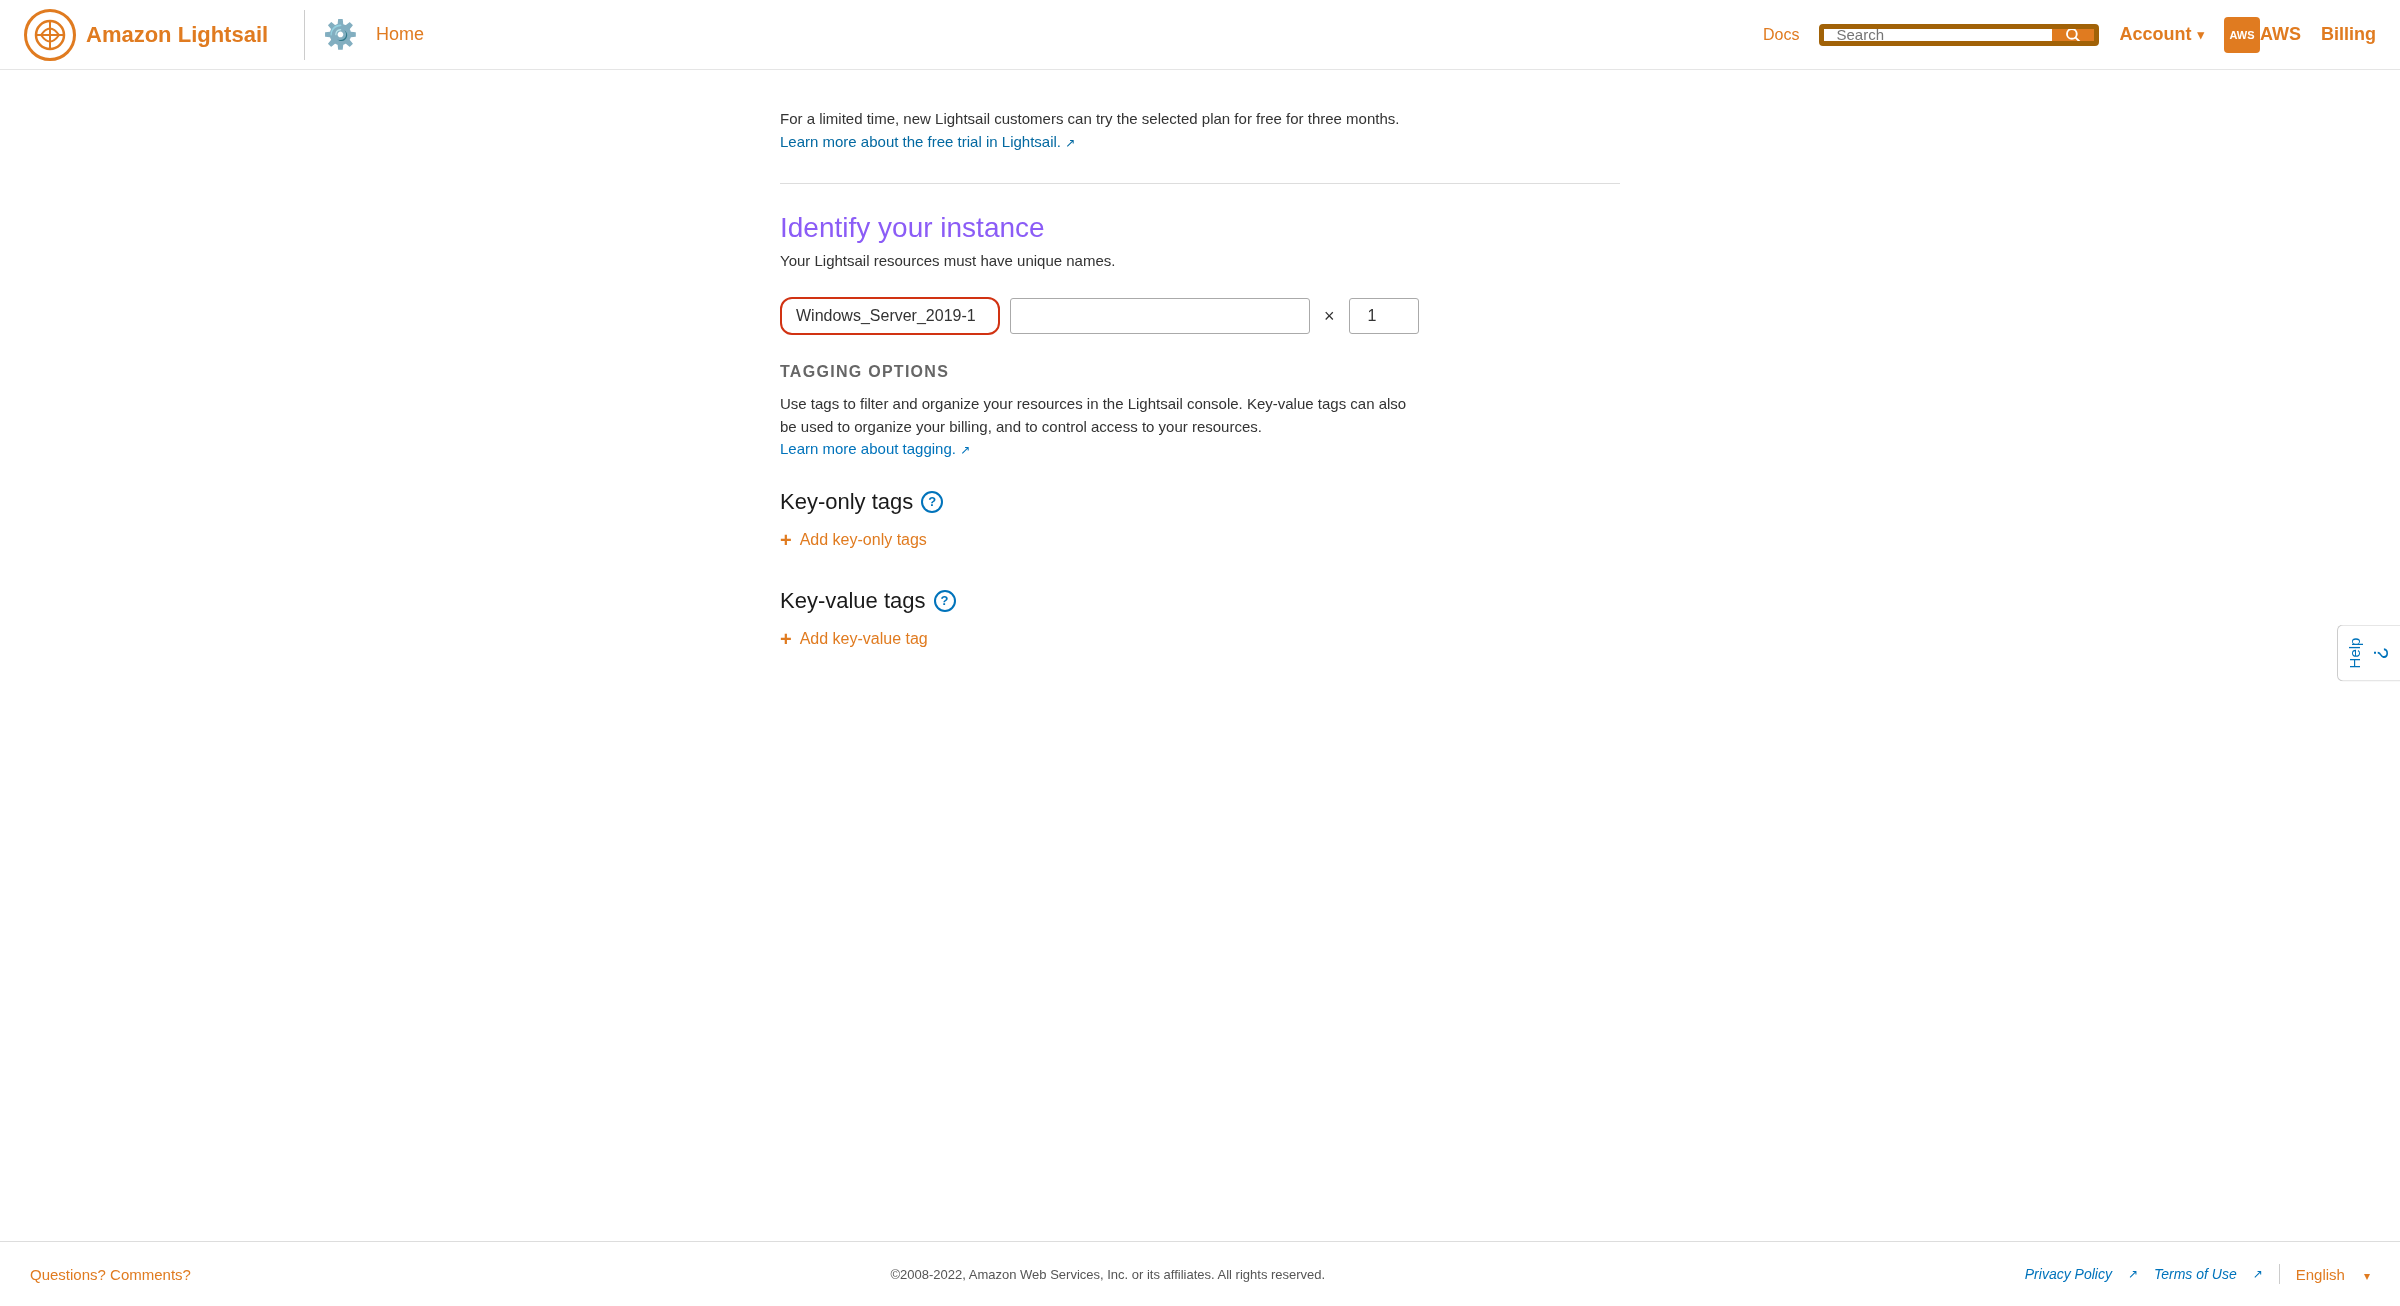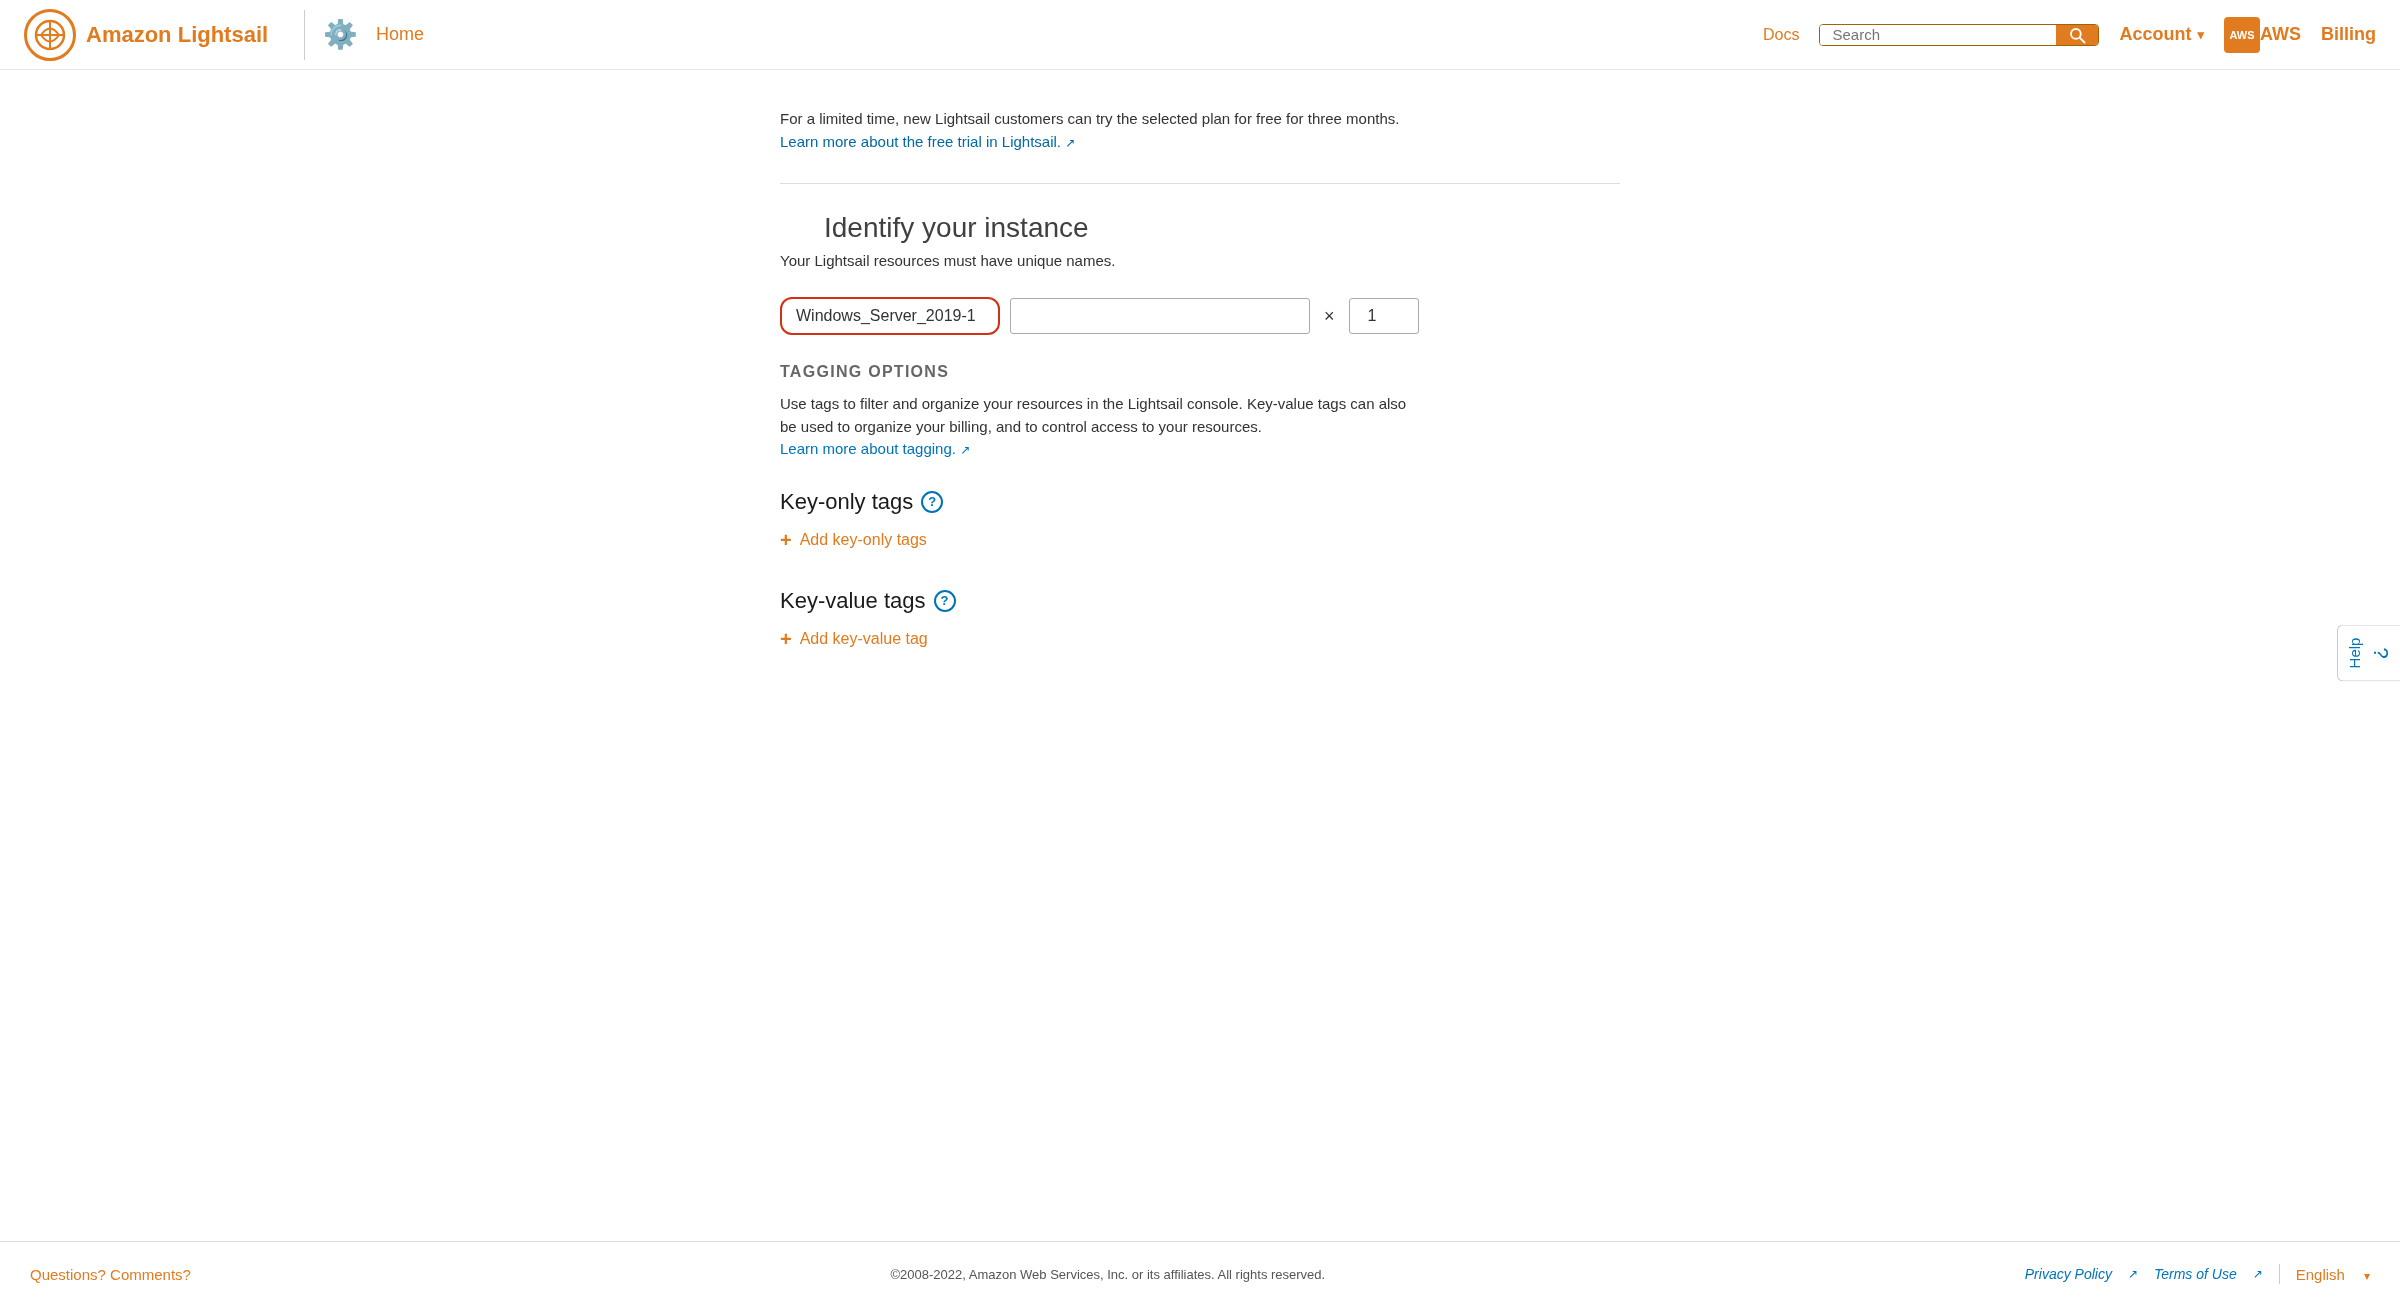--- a/index.html
+++ b/index.html
@@ -34,21 +34,21 @@
     .gear-icon { font-size: 28px; color: #555; cursor: pointer; margin-right: 18px; }
     .nav-link-home {
       color: #e07b20; font-size: 18px; text-decoration: none; font-weight: 400;
     }
     .navbar-right {
       margin-left: auto; display: flex; align-items: center; gap: 20px;
     }
     .docs-link { color: #e07b20; font-size: 16px; text-decoration: none; }
     .search-box {
       display: flex; align-items: flex-end;
-      border: 1px solid #a16207; border-radius: 4px;
+      border: 5px solid #a16207; border-radius: 4px;
       overflow: hidden; width: 280px; height: 22px;
     }
     .search-box input {
       border: none; outline: none; padding: 0 12px; font-size: 15px;
       flex: 1; height: 100%; background: #fff;
     }
     .search-box button {
       background: #e07b20; border: none; height: 100%; width: 42px;
       cursor: pointer; display: flex; align-items: center; justify-content: center;
     }
@@ -101,21 +101,21 @@
 
     .free-trial-banner {
       margin-bottom: 32px;
     }
     .free-trial-banner p { font-size: 15px; color: #333; margin-bottom: 6px; }
     .free-trial-banner a { color: #0369a1; font-size: 15px; text-decoration: none; text-align: center; }
     .ext-icon { font-size: 12px; }
 
     .section-divider { border: none; border-top: 1px solid #ddd; margin-bottom: 28px; }
 
-    .section-title { font-size: 28px; font-weight: 400; color: #404040; margin-bottom: 8px; margin-left: 44px; }
+    .section-title { font-size: 28px; font-weight: 400; color: #8b5cf6; margin-bottom: 8px; }
     .section-subtitle { font-size: 15px; color: #333; margin-bottom: 28px; }
 
     
     .instance-name-row {
       display: flex; align-items: center; gap: 10px; margin-bottom: 28px;
     }
     .instance-name-prefix {
       border: 2px solid #d13212;
       border-radius: 12px;
       padding: 8px 14px;

